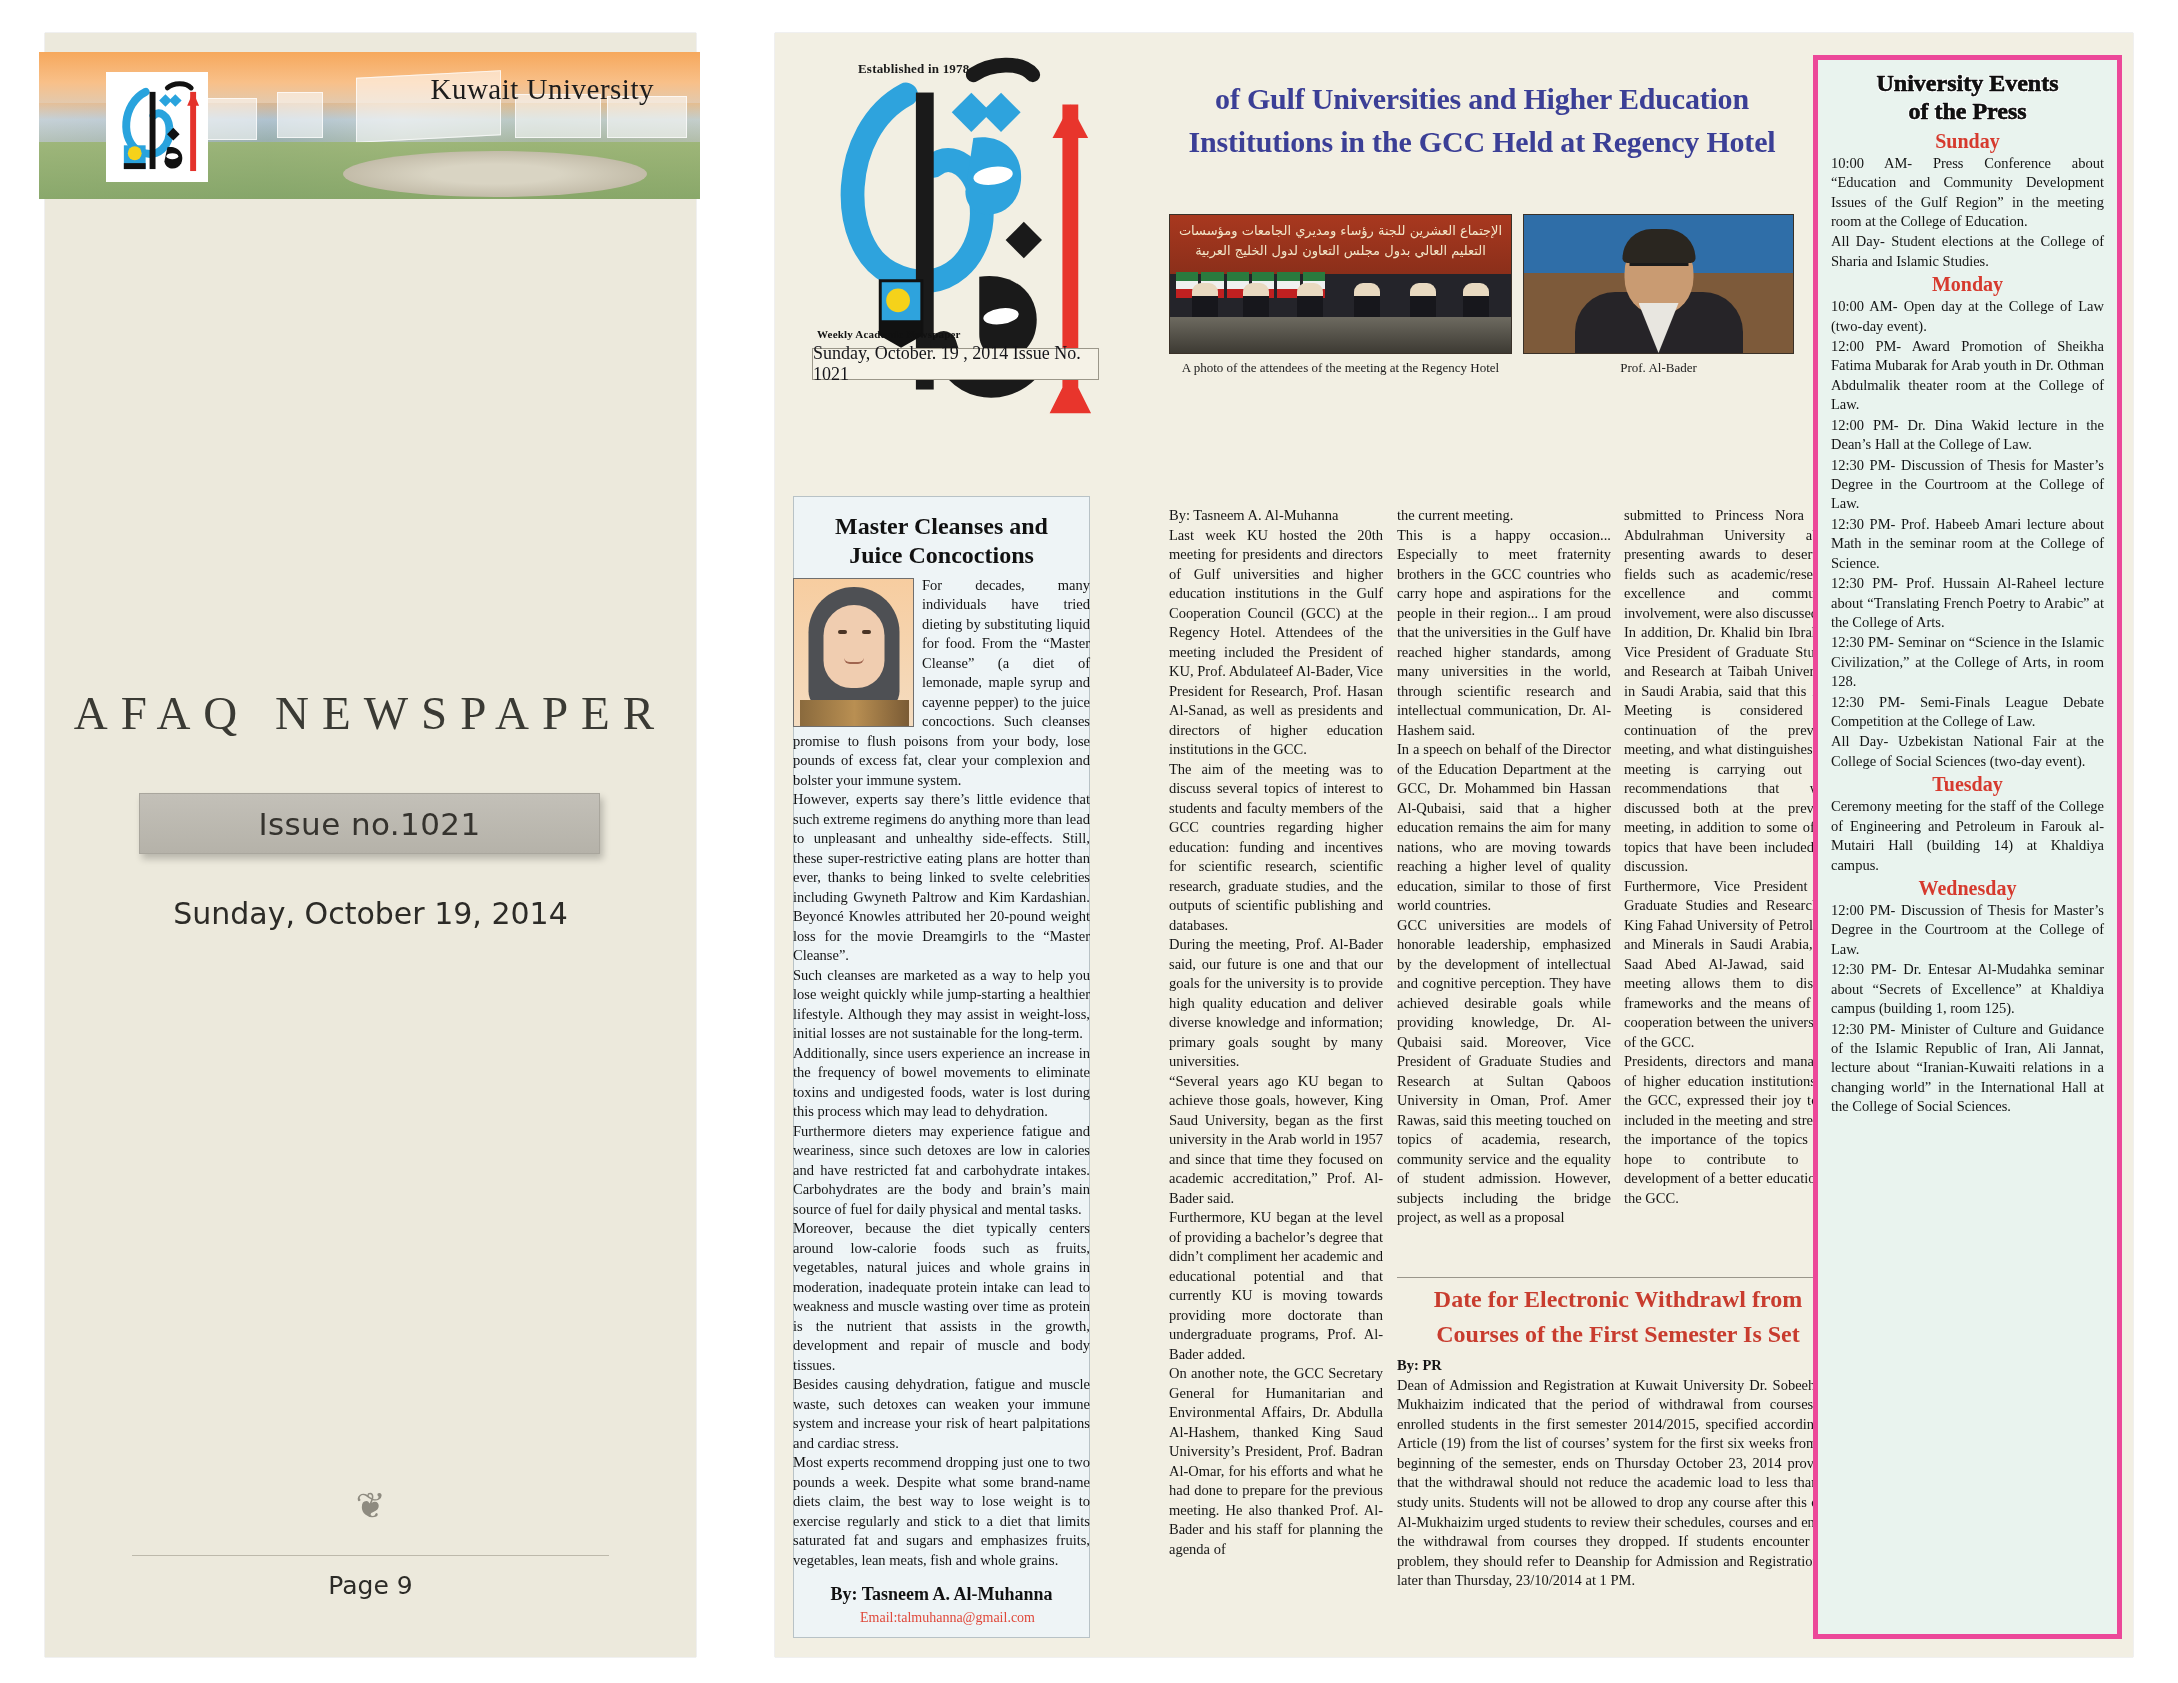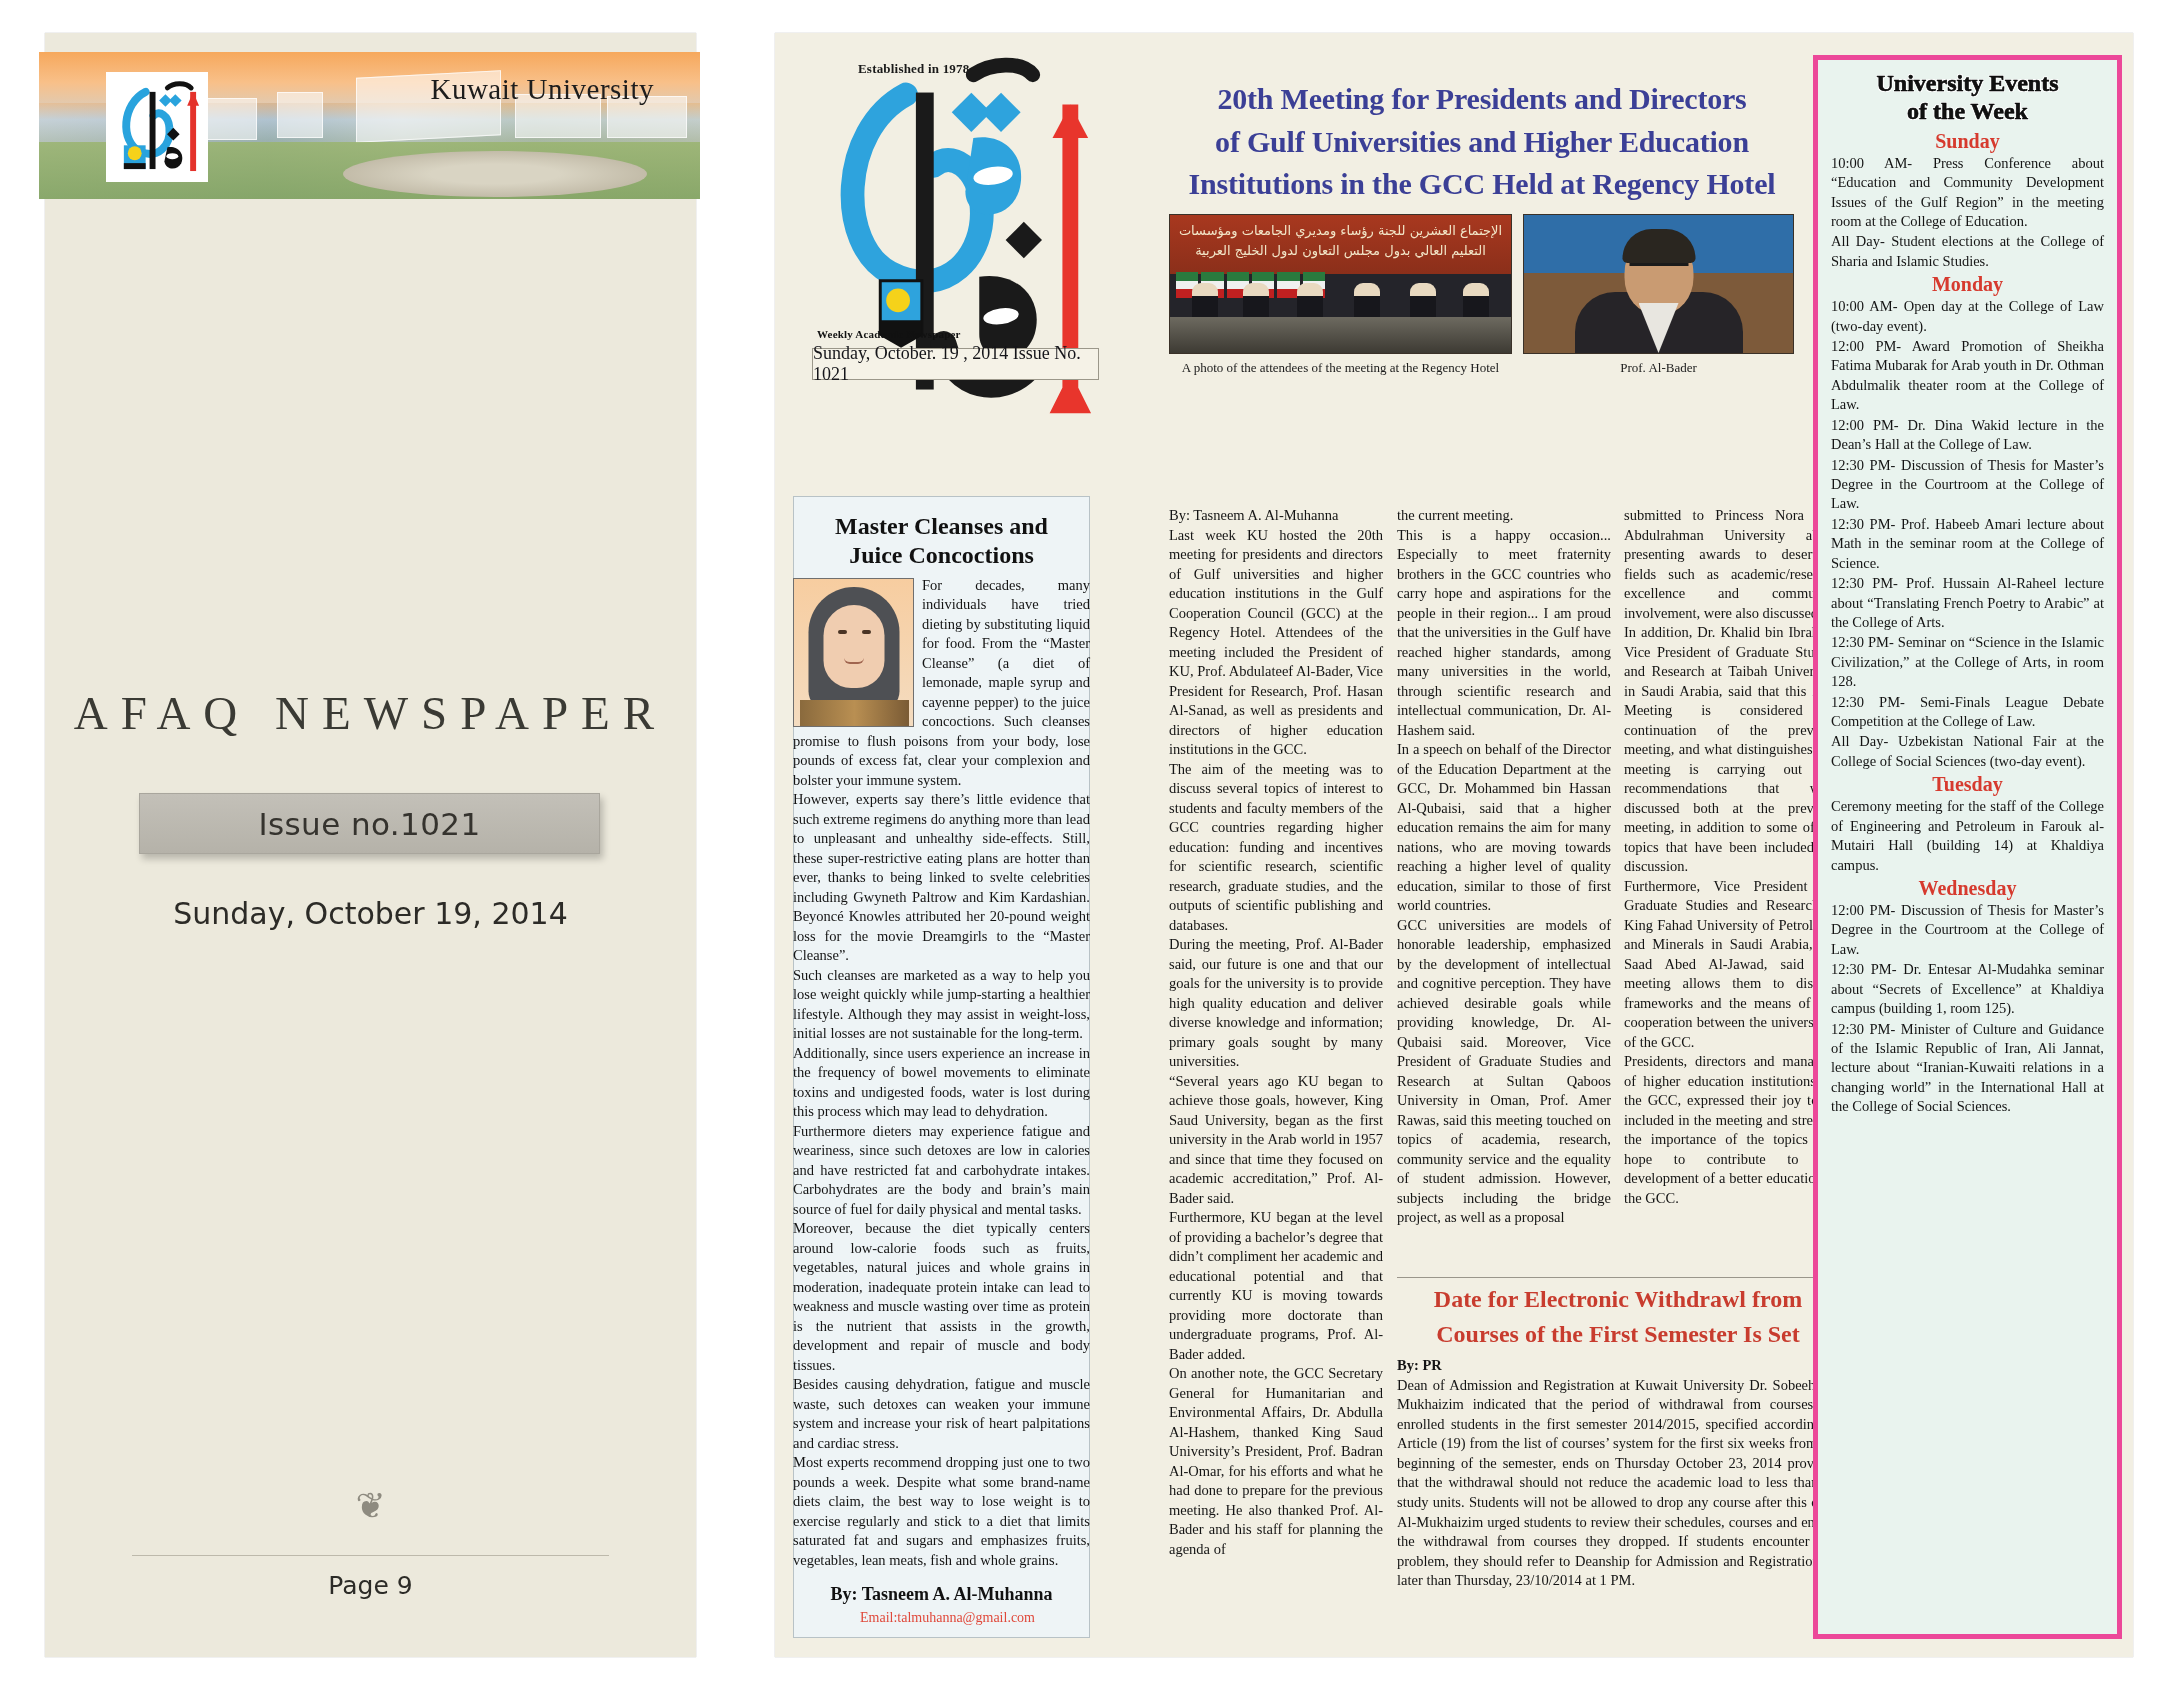--- a/index.html
+++ b/index.html
@@ -356,21 +356,20 @@
           <path d="M74 236 L116 236 L116 290 L95 302 L74 290 Z" fill="#2ea3dd" stroke="#111" stroke-width="3"></path>
           <circle cx="92" cy="256" r="12" fill="#f5d21a"></circle>
           <path d="M74 276 L116 276 L116 290 L95 302 L74 290 Z" fill="#111"></path>
         </g>
       </svg>
       <div class="weekly">Weekly Academic Newspaper</div>
       <div class="dateline">Sunday,  October. 19 , 2014 Issue No. 1021</div>
     </div>
 
     <div class="headline">
-      <div>20th Meeting for Presidents and Directors</div>
       <div>of Gulf Universities and Higher Education</div>
       <div>Institutions in the GCC Held at Regency Hotel</div>
     </div>
 
     <div class="photo-main">
       <div class="banner-red"></div>
       <div class="ar-txt">الإجتماع العشرين للجنة رؤساء ومديري الجامعات ومؤسسات التعليم العالي بدول مجلس التعاون لدول الخليج العربية</div>
       <div class="flagrow">
           <i></i>
           <i></i>
@@ -455,21 +454,21 @@
         <div>Date for Electronic Withdrawl from</div>
         <div>Courses of the First Semester Is Set</div>
       </div>
       <div class="wd-by">By: PR</div>
       <div class="wd-body">Dean of Admission and Registration at Kuwait University Dr. Sobeeh Al-Mukhaizim indicated that the period of withdrawal from courses for enrolled students in the first semester 2014/2015, specified according to Article (19) from the list of courses’ system for the first six weeks from the beginning of the semester, ends on Thursday October 23, 2014 provided that the withdrawal should not reduce the academic load to less than 12 study units. Students will not be allowed to drop any course after this date. Al-Mukhaizim urged students to review their schedules, courses and ensure the withdrawal from courses they dropped. If students encounter any problem, they should refer to Deanship for Admission and Registration no later than Thursday, 23/10/2014 at 1 PM.</div>
     </div>
 
     <div class="events">
       <div class="events-title">
         <div>University Events</div>
-        <div>of the Week</div>
+        <div>of the Press</div>
       </div>
       <div id="events-body">
           <div class="day">Sunday</div>
           <p class="ev">10:00 AM- Press Conference about “Education and Community Development Issues of the Gulf Region” in the meeting room at the College of Education.</p>
           <p class="ev">All Day- Student elections at the College of Sharia and Islamic Studies.</p>
           <div class="day">Monday</div>
           <p class="ev">10:00 AM- Open day at the College of Law (two-day event).</p>
           <p class="ev">12:00 PM- Award Promotion of Sheikha Fatima Mubarak for Arab youth in Dr. Othman Abdulmalik theater room at the College of Law.</p>
           <p class="ev">12:00 PM- Dr. Dina Wakid lecture in the Dean’s Hall at the College of Law.</p>
           <p class="ev">12:30 PM- Discussion of Thesis for Master’s Degree in the Courtroom at the College of Law.</p>

